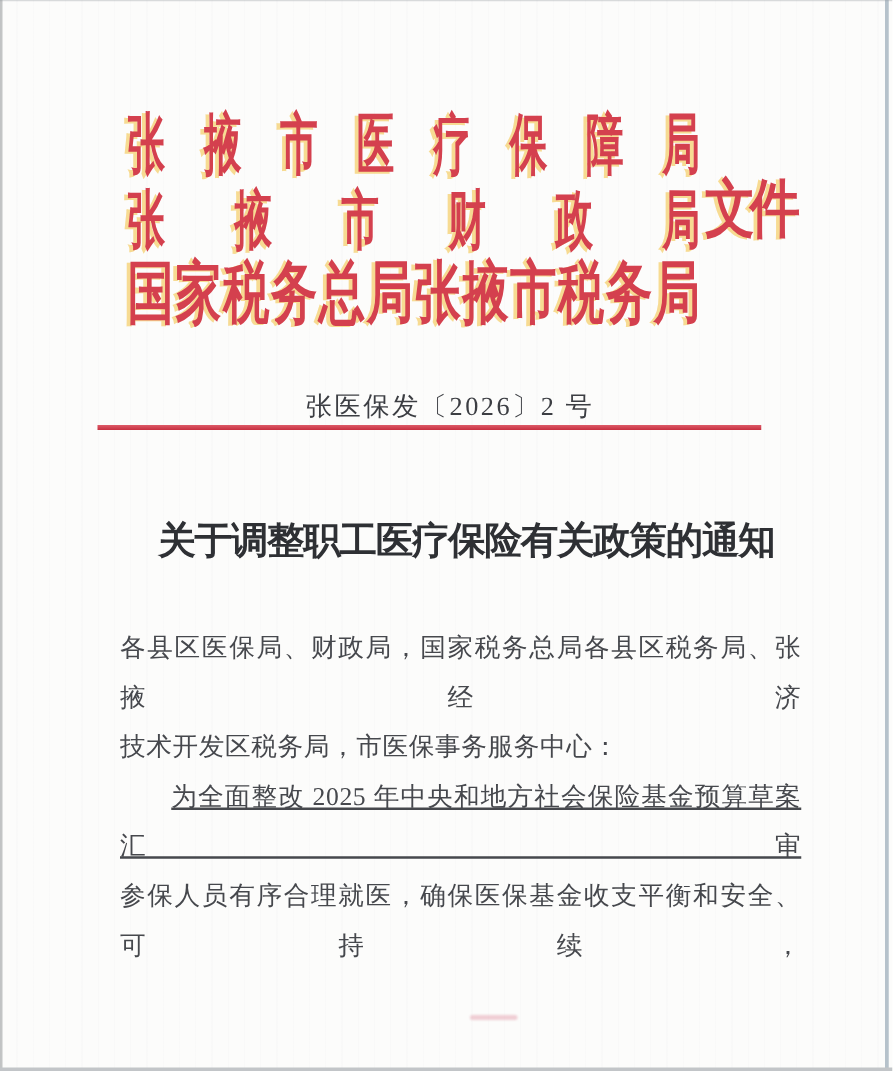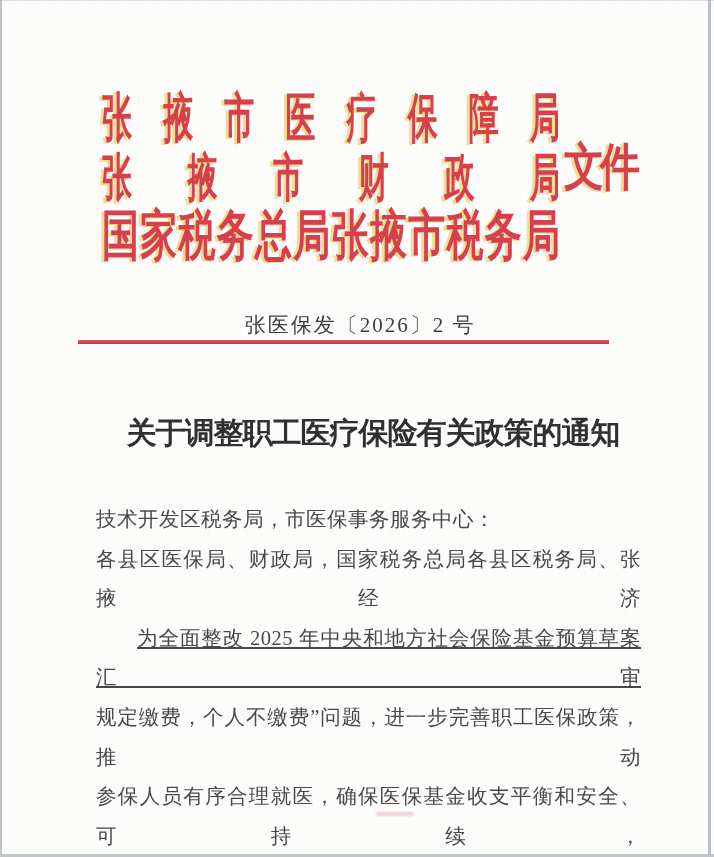--- a/index.html
+++ b/index.html
@@ -133,24 +133,23 @@
 
   <div class="doc-type">文件</div>
 
   <div class="doc-number">张医保发〔2026〕2 号</div>
 
   <div class="red-rule"></div>
 
   <h1 class="title">关于调整职工医疗保险有关政策的通知</h1>
 
   <div class="textblock">
+    <div class="tline just">各县区医保局、财政局，国家税务总局各县区税务局、张掖经济</div>
     <div class="tline">技术开发区税务局，市医保事务服务中心：</div>
-    <div class="tline just">各县区医保局、财政局，国家税务总局各县区税务局、张掖经济</div>
     <div class="tline just indent">为全面整改 2025 年中央和地方社会保险基金预算草案汇审</div>
-    <div class="tline just">规定缴费，个人不缴费”问题，进一步完善职工医保政策，推动</div>
     <div class="tline just">参保人员有序合理就医，确保医保基金收支平衡和安全、可持续，</div>
 
   </div>
 
   <div class="pink-smudge"></div>
 
   <div class="edge edge-left"></div>
   <div class="edge edge-right"></div>
   <div class="edge edge-bottom"></div>
   <div class="edge edge-top"></div>

